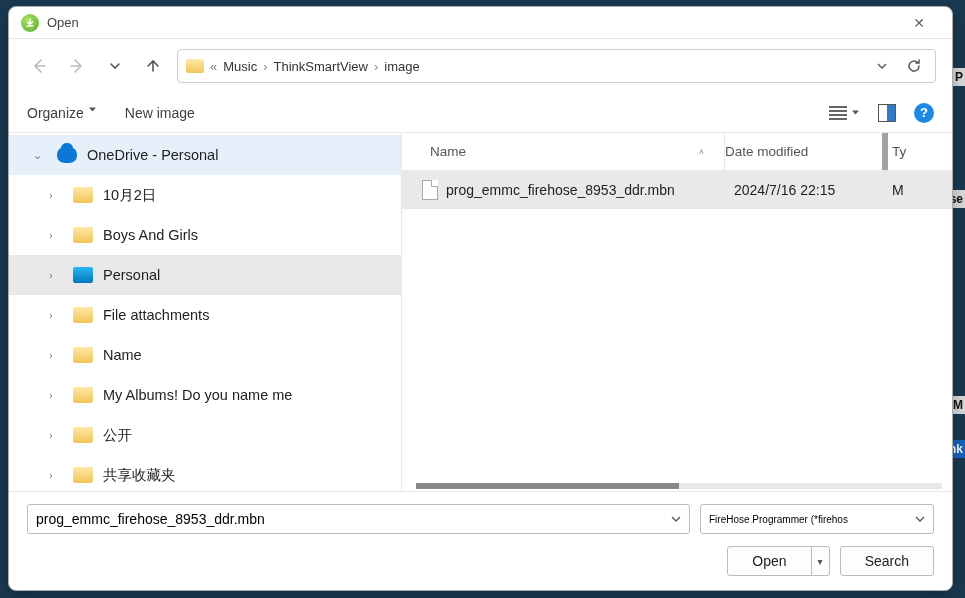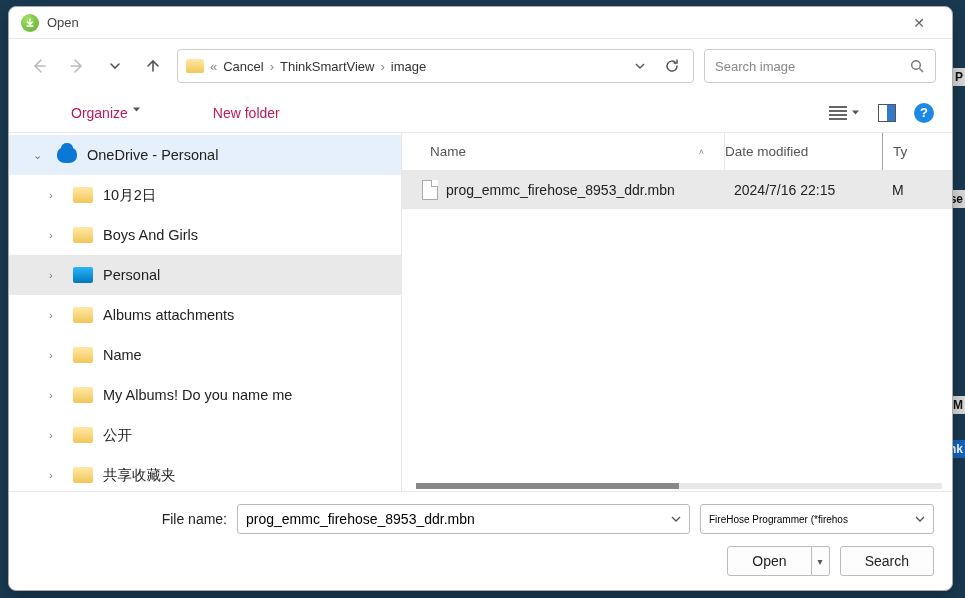--- a/index.html
+++ b/index.html
@@ -21,21 +21,21 @@
 .addressbar .crumbsep, .addressbar .crumb { font-size: 13px; color: #333; white-space: nowrap; }
 .addressbar .crumbsep { color: #888; }
 .addressbar .spacer { flex: 1; }
 .addressbar .dropbtn, .addressbar .refreshbtn { width: 26px; height: 26px; display: flex; align-items: center; justify-content: center; color: #555; }
 .searchbox { width: 232px; height: 34px; border: 1px solid #ccc; border-radius: 4px; display: flex; align-items: center; padding: 0 10px; color: #888; }
 .searchbox input { border: none; outline: none; flex: 1; font-size: 13px; color: #333; background: transparent; }
 .searchbox input::placeholder { color: #888; }
 
 .toolbar { height: 40px; display: flex; align-items: center; padding: 0 18px; gap: 24px; border-bottom: 1px solid #e8e8e8; }
 .toolbar .left { display: flex; gap: 28px; }
-.toolbar .tbtn { font-size: 14px; color: #be185d; display: flex; align-items: flex-start; gap: 4px; margin-left: 44px; }
+.toolbar .tbtn { font-size: 14px; color: #404040; display: flex; align-items: flex-start; gap: 4px; }
 .toolbar .right { margin-left: auto; display: flex; align-items: center; gap: 18px; }
 .toolbar .viewbtn { display: flex; align-items: center; gap: 4px; color: #333; }
 .toolbar .previewbtn { width: 18px; height: 18px; border: 1px solid #555; background: linear-gradient(90deg, #fff 50%, #3478c6 50%); }
 .toolbar .helpbtn { width: 20px; height: 20px; border-radius: 50%; background: #1e88e5; color: #fff; display: flex; align-items: center; justify-content: center; font-size: 13px; font-weight: bold; }
 
 .body { flex: 1; display: flex; min-height: 0; }
 .tree { width: 393px; border-right: 1px solid #e8e8e8; overflow-y: auto; padding-top: 2px; }
 .tree-item { height: 40px; display: flex; align-items: center; padding-left: 24px; gap: 10px; font-size: 14.5px; color: #222; }
 .tree-item.selected { background: #e6f0fb; }
 .tree-item.hover { background: #e9e9e9; }
@@ -43,21 +43,21 @@
 .tree-item .icon { width: 20px; height: 16px; }
 .folder-ic { background: linear-gradient(#ffe9a8,#f0c656); border-radius: 2px; }
 .onedrive-ic { width: 22px; height: 14px; background: #0a78d4; border-radius: 8px 8px 8px 8px / 7px 7px 7px 7px; position: relative; }
 .onedrive-ic::before { content: ""; position: absolute; width: 12px; height: 10px; background: #0a78d4; border-radius: 50%; top: -4px; left: 4px; }
 .desktop-ic { background: linear-gradient(#29b6f6,#0277bd); border-radius: 2px; }
 
 .files { flex: 1; display: flex; flex-direction: column; position: relative; }
 .fhead { height: 38px; display: flex; align-items: center; border-bottom: 1px solid #e8e8e8; font-size: 13.5px; color: #555; }
 .fhead .col-name { width: 322px; padding-left: 28px; display: flex; align-items: center; gap: 6px; }
 .fhead .col-date { width: 158px; border-left: 1px solid #e8e8e8; height: 100%; display: flex; align-items: center; }
-.fhead .col-type { flex: 1; border-left: 1px solid #a3a3a3; padding-left: 10px; height: 100%; display: flex; align-items: center; }
+.fhead .col-type { flex: 1; border-left: 6px solid #a3a3a3; padding-left: 4px; height: 100%; display: flex; align-items: center; }
 .fhead .sortind { color: #888; font-size: 9px; margin-left: auto; margin-right: 20px; }
 
 .frow { height: 38px; display: flex; align-items: center; font-size: 14px; color: #222; }
 .frow.selected { background: #e9e9e9; }
 .frow .col-name { width: 322px; padding-left: 20px; display: flex; align-items: center; gap: 8px; }
 .frow .col-date { width: 158px; padding-left: 10px; }
 .frow .col-type { flex: 1; padding-left: 10px; }
 .file-ic { width: 16px; height: 20px; border: 1px solid #aaa; background: #fff; position: relative; }
 .file-ic::after { content: ""; position: absolute; right: -1px; top: -1px; width: 6px; height: 6px; background: #fff; border-left: 1px solid #aaa; border-bottom: 1px solid #aaa; }
 
@@ -118,56 +118,49 @@
     </span>
     <span class="navbtn">
       <svg width="18" height="18" viewBox="0 0 18 18">
           <path d="M9 14V4M4 9l5-5 5 5" stroke="currentColor" stroke-width="1.6" fill="none" stroke-linecap="round"></path>
         </svg>
     </span>
 
     <div class="addressbar">
       <span class="foldericon"></span>
       <span class="crumbsep">«</span>
-      <span class="crumb">Cancel</span>
+      <span class="crumb">Music</span>
       <span class="crumbsep">›</span>
       <span class="crumb">ThinkSmartView</span>
       <span class="crumbsep">›</span>
       <span class="crumb">image</span>
       <span class="spacer"></span>
       <span class="dropbtn">
         <svg width="12" height="12" viewBox="0 0 12 12">
             <path d="M2 4l4 4 4-4" stroke="#555" stroke-width="1.4" fill="none"></path>
           </svg>
       </span>
       <span class="refreshbtn">
         <svg width="16" height="16" viewBox="0 0 16 16">
             <path d="M13 8a5 5 0 1 1-1.5-3.5M13 2v3h-3" stroke="#555" stroke-width="1.5" fill="none" stroke-linecap="round"></path>
           </svg>
       </span>
     </div>
 
-    <div class="searchbox">
-      <input placeholder="Search image" style="">
-      <svg width="15" height="15" viewBox="0 0 15 15">
-          <circle cx="6" cy="6" r="4.3" stroke="#777" stroke-width="1.4" fill="none"></circle>
-          <path d="M9.5 9.5l3.5 3.5" stroke="#777" stroke-width="1.4"></path>
-        </svg>
-    </div>
   </div>
 
   <div class="toolbar">
     <div class="left">
       <span class="tbtn">
         <span>Organize</span>
         <svg width="9" height="9" viewBox="0 0 9 9">
             <path d="M1 2.5l3.5 4 3.5-4" fill="#555"></path>
           </svg>
       </span>
-      <span class="tbtn">New folder</span>
+      <span class="tbtn">New image</span>
     </div>
     <div class="right">
       <span class="viewbtn">
         <svg width="18" height="14" viewBox="0 0 18 14">
           <path d="M0 1h18M0 5h18M0 9h18M0 13h18" stroke="#333" stroke-width="1.6"></path>
         </svg>
         <svg width="9" height="9" viewBox="0 0 9 9">
             <path d="M1 2.5l3.5 4 3.5-4" fill="#555"></path>
           </svg>
       </span>
@@ -194,21 +187,21 @@
         <span>Boys And Girls</span>
       </div>
       <div class="tree-item hover" style="padding-left:40px">
         <span class="expander">›</span>
         <span class="icon desktop-ic"></span>
         <span>Personal</span>
       </div>
       <div class="tree-item" style="padding-left:40px">
         <span class="expander">›</span>
         <span class="icon folder-ic"></span>
-        <span>Albums attachments</span>
+        <span>File attachments</span>
       </div>
       <div class="tree-item" style="padding-left:40px">
         <span class="expander">›</span>
         <span class="icon folder-ic"></span>
         <span>Name</span>
       </div>
       <div class="tree-item" style="padding-left:40px">
         <span class="expander">›</span>
         <span class="icon folder-ic"></span>
         <span>My Albums! Do you name me</span>
@@ -243,21 +236,20 @@
         <div class="col-type">M</div>
       </div>
       <div class="hscroll">
         <div class="thumb"></div>
       </div>
     </div>
   </div>
 
   <div class="footer">
     <div class="fn-row">
-      <span class="fn-label">File name:</span>
       <div class="fn-combo">
         <span class="val">prog_emmc_firehose_8953_ddr.mbn</span>
         <svg width="10" height="10" viewBox="0 0 10 10">
             <path d="M1 3l4 4 4-4" stroke="#555" stroke-width="1.3" fill="none"></path>
           </svg>
       </div>
       <div class="ft-combo">
         <span class="val">FireHose Programmer (*firehos</span>
         <svg width="10" height="10" viewBox="0 0 10 10">
             <path d="M1 3l4 4 4-4" stroke="#555" stroke-width="1.3" fill="none"></path>

